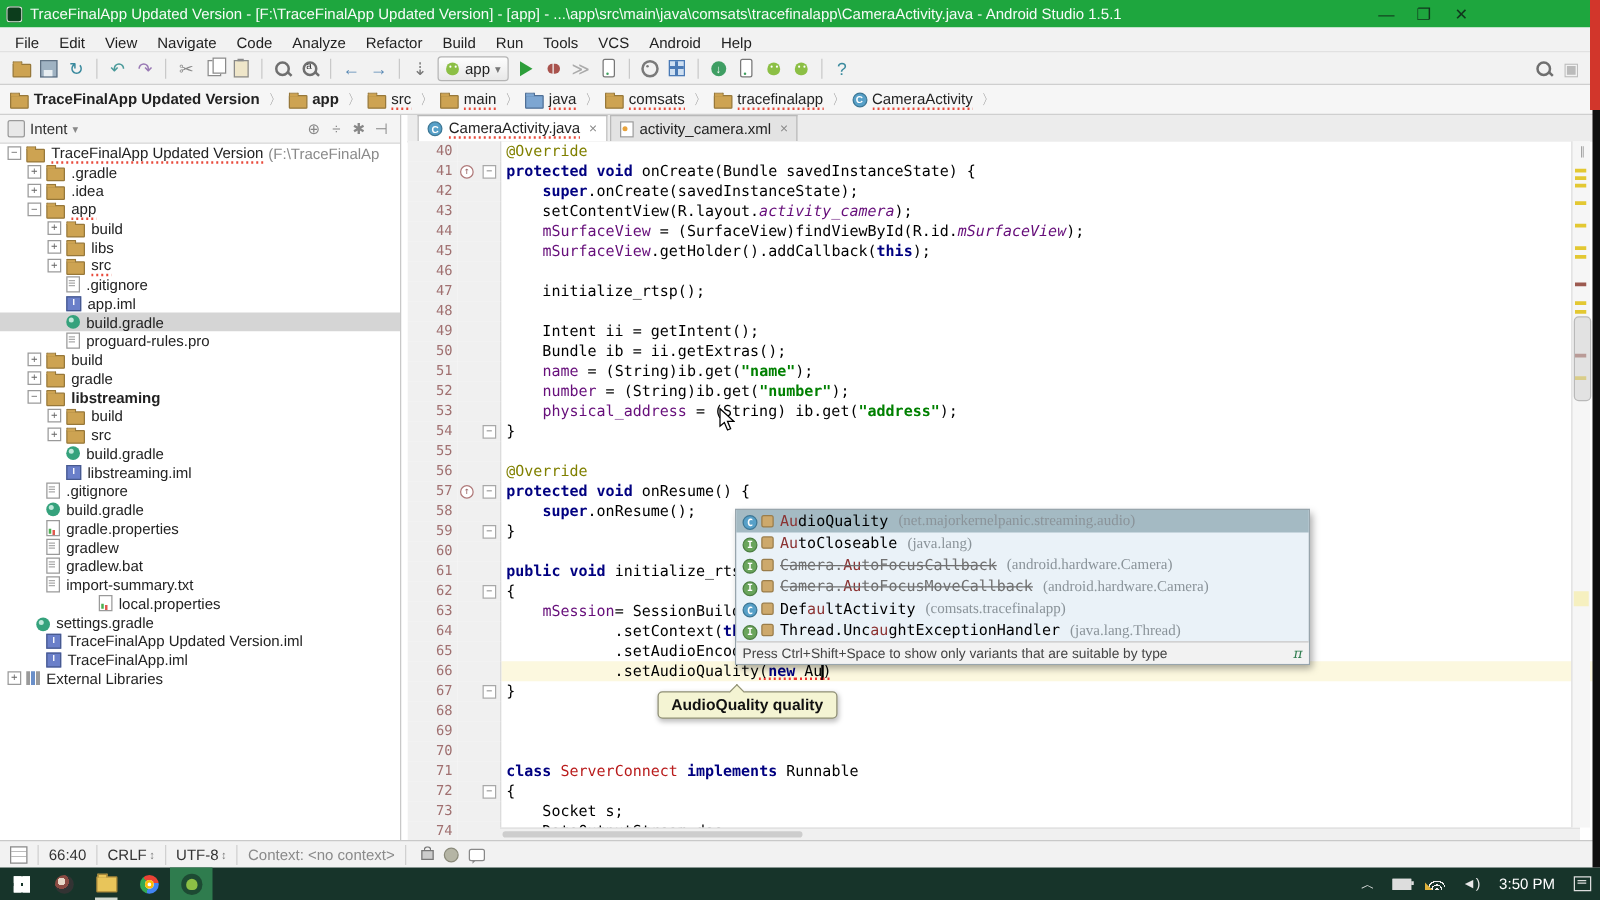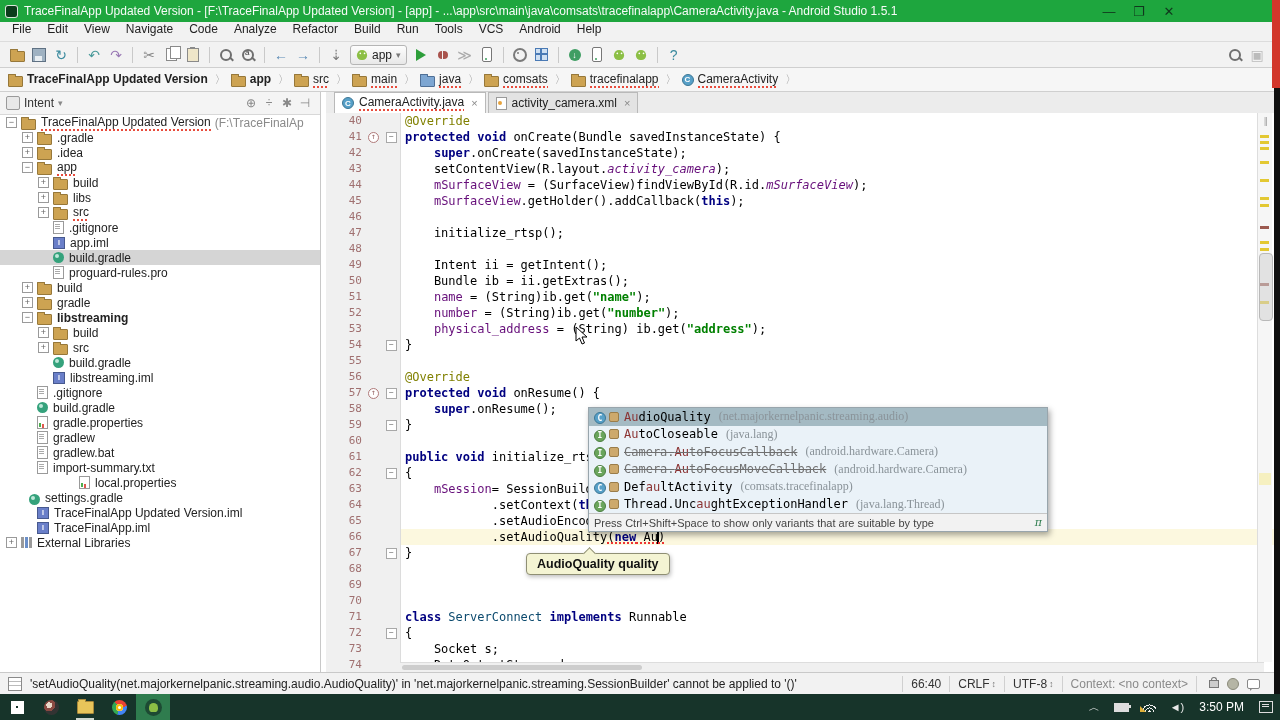--- a/index.html
+++ b/index.html
@@ -9,21 +9,21 @@
   .titlebar{position:absolute;left:0;top:0;width:1280px;height:22px;background:#1ea63e;
             display:flex;align-items:center;color:#f4fff6;}
   .tb-icon{width:13px;height:13px;margin:0 6px 0 5px;border-radius:3px;background:#0c3d1c;
            box-shadow:inset 0 0 0 1px #d9e8d9;flex:none;}
   .tb-title{font-size:12px;white-space:nowrap;overflow:hidden;flex:1;color:#f7fbf7;}
   .wbtns{display:flex;align-items:center;margin-right:96px;}
   .wbtn{width:30px;height:22px;display:flex;align-items:center;justify-content:center;
         color:#11361d;font-size:13px;cursor:default;}
   
   .menubar{position:absolute;left:0;top:22px;width:1280px;height:20px;background:#f2f2f2;
-           display:flex;align-items:flex-start;padding-left:4px;box-sizing:border-box;border-bottom:1px solid #dcdcdc;}
+           display:flex;align-items:flex-end;padding-left:4px;box-sizing:border-box;border-bottom:1px solid #dcdcdc;}
   .menu-item{padding:0 8px;color:#222;}
   
   .toolbar{position:absolute;left:0;top:42px;width:1280px;height:26px;background:#f2f2f2;
            display:flex;align-items:center;padding-left:6px;box-sizing:border-box;border-bottom:1px solid #cfcfcf;}
   .ticon{width:20px;height:20px;margin:0 1px;display:flex;align-items:center;justify-content:center;
          font-size:14px;color:#777;position:relative;}
   .tsep{width:1px;height:16px;background:#c9c9c9;margin:0 5px;}
   .toolbar-right{position:absolute;right:12px;top:0;height:26px;display:flex;align-items:center;}
   .runcombo{height:18px;border:1px solid #b5b5b5;border-radius:3px;background:linear-gradient(#fdfdfd,#e8e8e8);
             display:flex;align-items:center;padding:0 5px;margin:0 3px;}
@@ -121,21 +121,21 @@
   .gi-fold{position:absolute;right:3px;top:3px;width:9px;height:9px;border:1px solid #a8a8a8;background:#fff;
            color:#777;font-size:8px;line-height:8px;text-align:center;}
   .ltext{flex:1;white-space:pre;padding-left:4px;}
   .cline.cur .ltext{background:#fcf8df;}
   .seg-p{color:#000;}
   .seg-k{color:#000080;font-weight:bold;}
   .seg-an{color:#808000;}
   .seg-s{color:#008000;font-weight:bold;}
   .seg-f{color:#660e7a;}
   .seg-sf{color:#660e7a;font-style:italic;}
-  .seg-g{color:#0c4a6e;}
+  .seg-g{color:#b91c1c;}
   .sq{background-image:repeating-linear-gradient(90deg,#e33 0 2px,rgba(0,0,0,0) 2px 4px);
       background-size:4px 1.6px;background-repeat:repeat-x;background-position:0 100%;}
   .caret{display:inline-block;width:2px;height:13px;background:#000;vertical-align:middle;margin:0 -1px;}
   .hscroll{position:absolute;left:74px;right:16px;bottom:0;height:9px;background:#f0f0f0;border-top:1px solid #ddd;}
   .hthumb{position:absolute;left:2px;top:2px;width:240px;height:5px;background:#cdcdcd;border-radius:3px;}
   
   .stripe{position:absolute;top:113px;right:8px;width:14px;height:549px;background:#f6f6f6;border-left:1px solid #ddd;}
   .smark{position:absolute;left:2px;width:9px;height:3px;}
   .smark.y{background:#e3c832;}
   .smark.b{background:#9c5a50;}
@@ -867,21 +867,20 @@
         <span class="pi-sym">π</span>
       </div>
     </div>
 
   <div class="tooltip">
     <span>AudioQuality quality</span>
   </div>
 
   <div class="statusbar">
     <span class="sb-grip"></span>
-    <span class="sb-msg">'setAudioQuality(net.majorkernelpanic.streaming.audio.AudioQuality)' in 'net.majorkernelpanic.streaming.SessionBuilder' cannot be applied to '()'</span>
     <span class="sb-seg">
         <span>66:40</span>
       </span>
     <span class="sb-seg">
         <span>CRLF</span>
         <span class="ud">↕</span>
       </span>
     <span class="sb-seg">
         <span>UTF-8</span>
         <span class="ud">↕</span>

